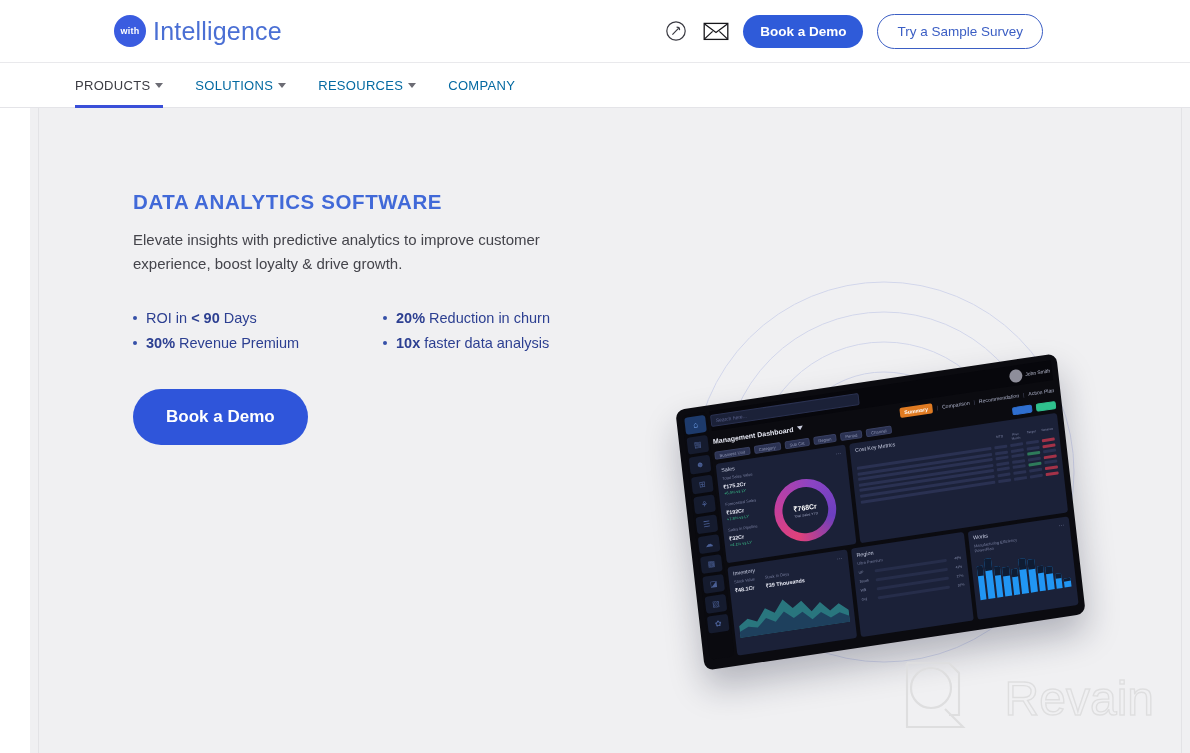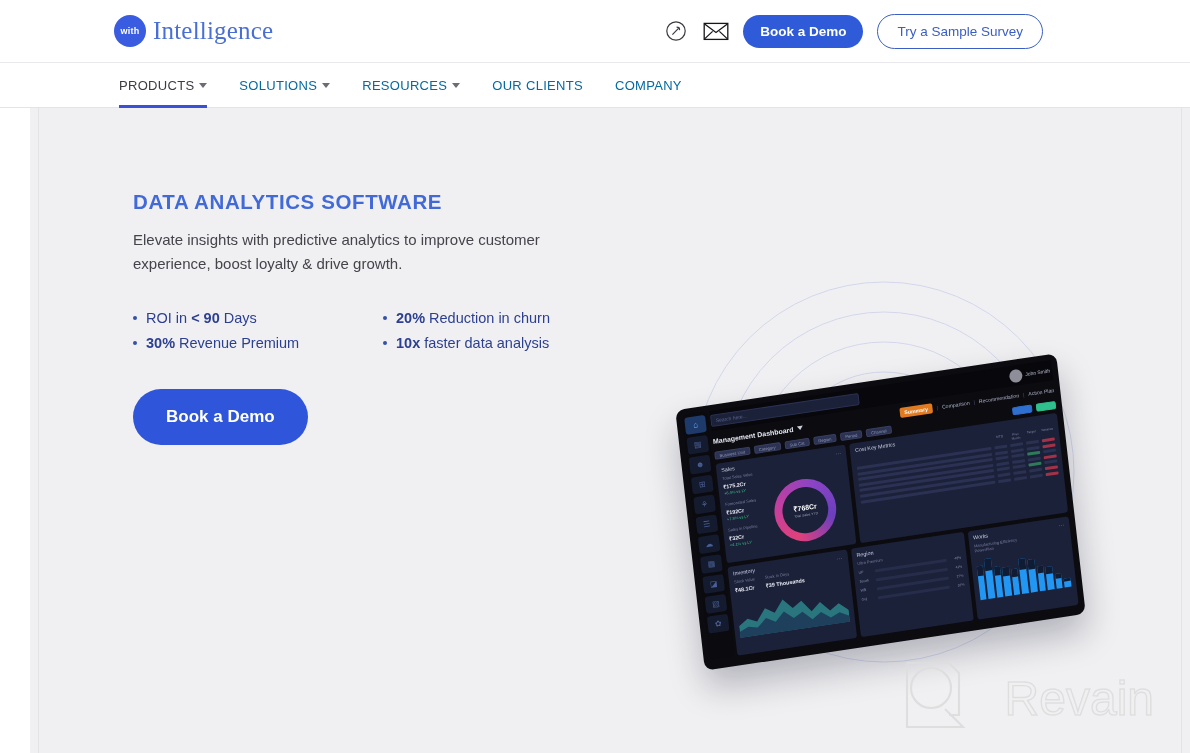--- a/index.html
+++ b/index.html
@@ -25,21 +25,21 @@
     margin-left: 114px;
   }
   .logo-badge {
     width: 32px; height: 32px; border-radius: 50%;
     background: #3A5CE0;
     display: flex; align-items: center; justify-content: center;
     color: #fff; font-size: 9px; font-weight: bold; letter-spacing: .2px;
   }
   .logo-text {
     font-size: 25px; color: #4a6fd4; letter-spacing: .2px;
-    font-family: Liberation Serif, serif;
+    font-family: Liberation Sans, sans-serif;
   }
   .topbar-right {
     margin-left: auto; margin-right: 147px;
     display: flex; align-items: center; gap: 14px;
   }
   .ico-btn {
     width: 26px; height: 26px;
     display: flex; align-items: center; justify-content: center;
   }
   .btn-demo-sm {
@@ -53,21 +53,21 @@
     font-size: 13.5px;
     padding: 9px 19px; border-radius: 20px;
     border: 1.4px solid #3b5ec4; cursor: pointer; white-space: nowrap;
   }
 
   
   .navbar {
     height: 45px; background: #fff;
     display: flex; align-items: center;
     border-bottom: 1px solid #e4e4e8;
-    padding-left: 119px;
+    padding-left: 75px;
   }
   .nav-item {
     position: relative;
     display: flex; align-items: center; gap: 5px;
     font-size: 13px; color: #0369a1; letter-spacing: .3px;
     height: 45px; padding: 0 15px 0 0;
     margin-right: 17px; cursor: pointer;
   }
   .nav-item.active { color: #3b3b42; }
   .nav-item.active::after {
@@ -276,23 +276,20 @@
       <span>PRODUCTS</span>
       <span class="chev"></span>
     </div>
     <div class="nav-item">
       <span>SOLUTIONS</span>
       <span class="chev"></span>
     </div>
     <div class="nav-item">
       <span>RESOURCES</span>
       <span class="chev"></span>
-    </div>
-    <div class="nav-item">
-      <span>OUR CLIENTS</span>
     </div>
     <div class="nav-item">
       <span>COMPANY</span>
     </div>
   </div>
 
   <div class="hero">
 
     <div class="hero-left">
       <div class="eyebrow">DATA ANALYTICS SOFTWARE</div>

